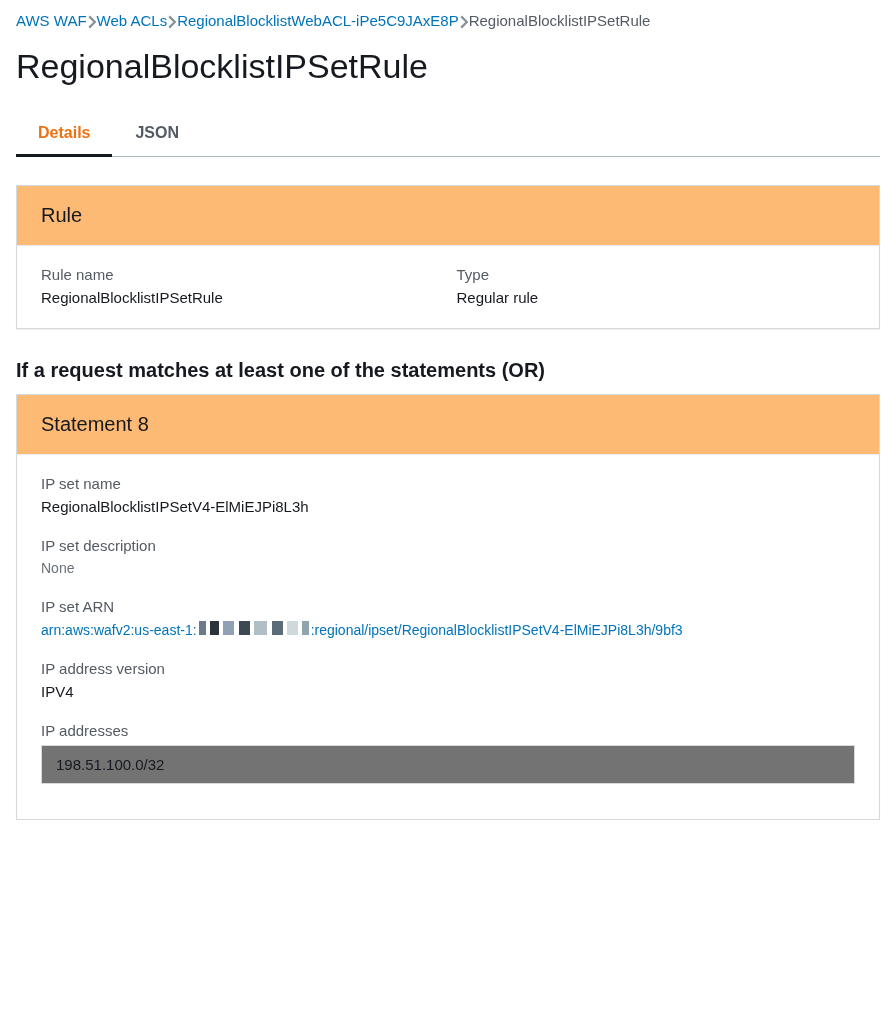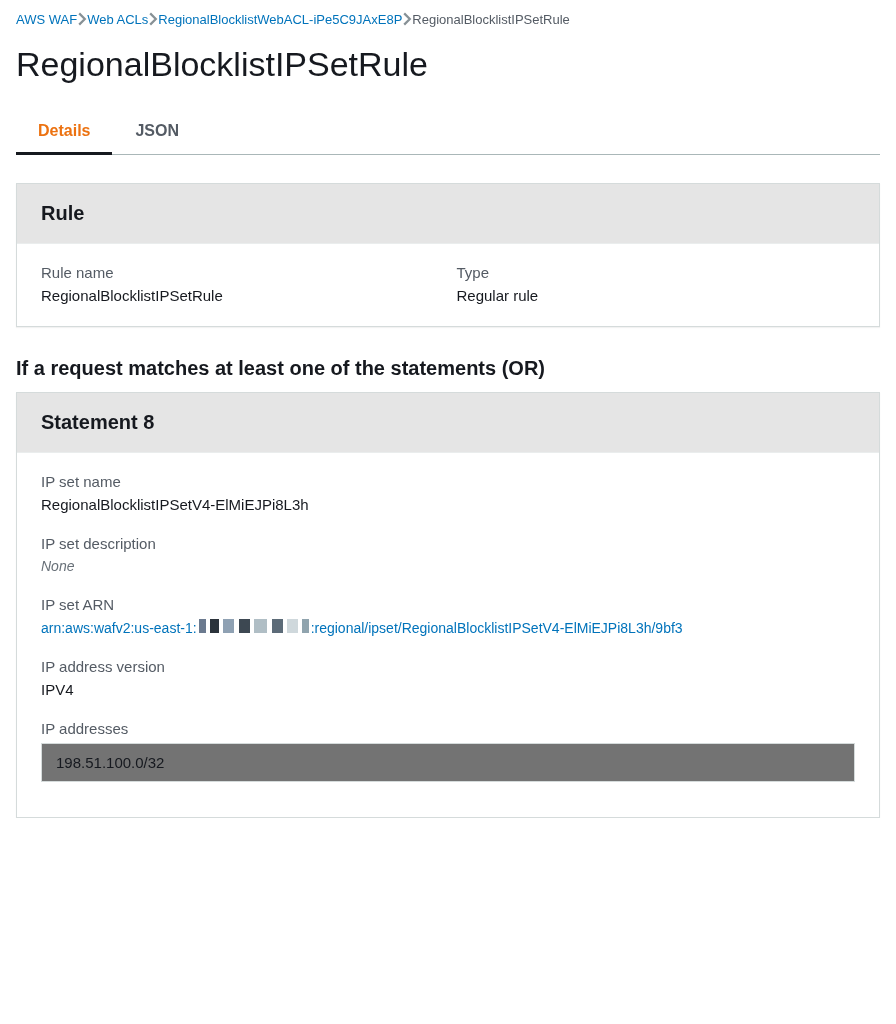--- a/index.html
+++ b/index.html
@@ -7,23 +7,23 @@
     font-family: "Amazon Ember", "Helvetica Neue", Helvetica, Arial, sans-serif;
     background: #ffffff;
     color: #16191f;
     font-size: 14px;
     width: 896px;
     overflow-x: hidden;
   }
 
   .breadcrumb {
     display: flex;
-    align-items: flex-start;
+    align-items: flex-end;
     padding: 12px 16px 8px 16px;
-    font-size: 13px;
+    font-size: 15px;
   }
   .breadcrumb .crumb-link { color: #0073bb; cursor: pointer; }
   .breadcrumb .crumb-current { color: #545b64; }
   .breadcrumb .chevron {
     color: #879196;
     display: inline-flex;
   }
   .breadcrumb .chevron svg { width: 10px; height: 14px; }
 
   .page-title {
@@ -66,24 +66,24 @@
   .section {
     margin: 28px 16px 0 16px;
   }
   .panel {
     border: 1px solid #d5dbdb;
     border-radius: 0px;
     background: #ffffff;
     box-shadow: 0 1px 1px rgba(0,0,0,0.05);
   }
   .panel-header {
-    background: #e5e5e5;
+    background: #fdba74;
     padding: 18px 24px;
     font-size: 20px;
-    font-weight: 700;
+    font-weight: 400;
     border-bottom: 1px solid #eaeded;
     color: #16191f;
   }
   .panel-body {
     padding: 20px 24px 22px 24px;
   }
 
   .two-col {
     display: flex;
     gap: 17px;
@@ -97,21 +97,20 @@
   }
   .field-value {
     color: #16191f;
     font-size: 15px;
   }
   .field-block { margin-bottom: 22px; }
   .field-block:last-child { margin-bottom: 13px; }
 
   .muted-italic {
     color: #687078;
-    font-style: italic;
     font-size: 14px;
   }
 
   .section-heading {
     font-size: 20px;
     font-weight: 700;
     margin: 30px 16px 10px 16px;
     color: #16191f;
   }
 

